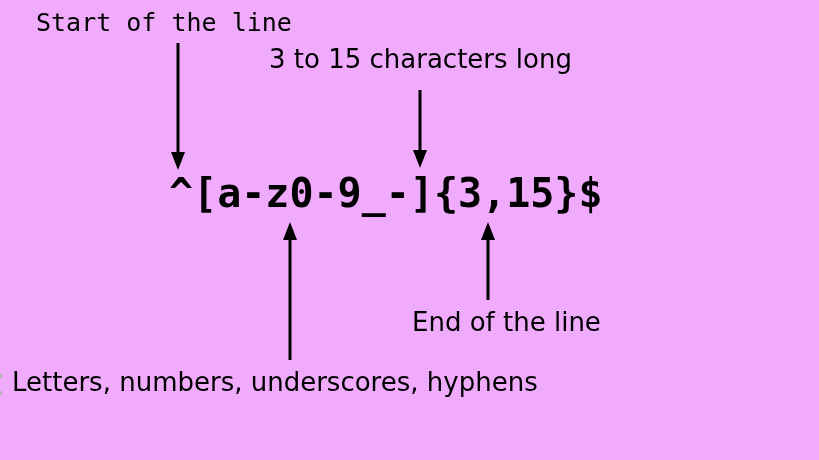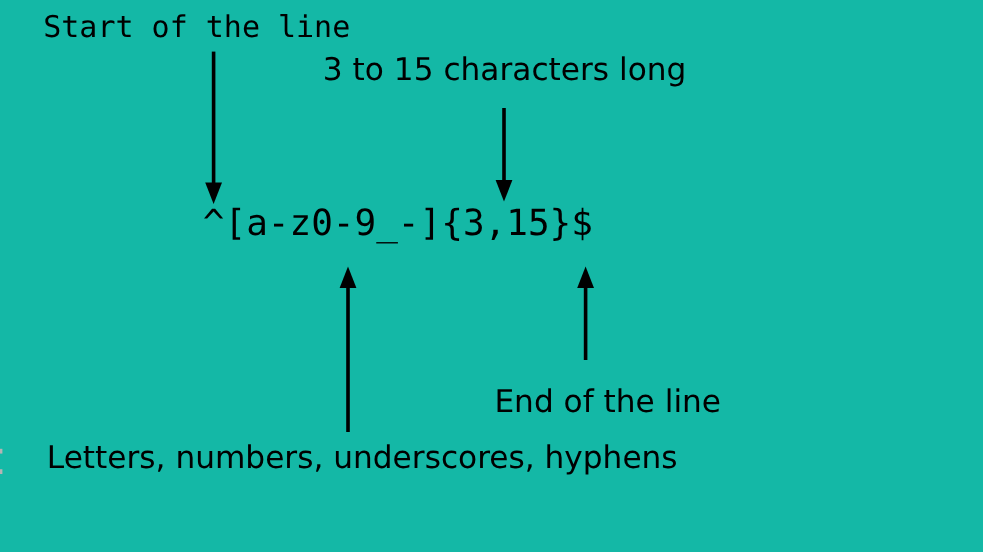--- a/index.html
+++ b/index.html
@@ -1,51 +1,51 @@
 <!DOCTYPE html>
 <html><head>
 <meta charset="utf-8">
 <style>
   html, body { margin: 0; padding: 0; }
   body { background: #ffffff; }
   #canvas {
     position: relative;
     width: 819px;
     height: 460px;
-    background: #14b8a6;
+    background: #f0abfc;
     overflow: hidden;
     font-family: "DejaVu Sans", "Liberation Sans", sans-serif;
     color: #000000;
   }
   .label {
     position: absolute;
     white-space: nowrap;
     font-size: 26px;
     line-height: 1.2;
     color: #000000;
   }
   .label.mono {
     font-family: "DejaVu Sans Mono", "Liberation Mono", monospace;
     font-size: 25px;
   }
   .regex {
     position: absolute;
     left: 169px;
     top: 169px;
     font-family: "DejaVu Sans Mono", "Liberation Mono", monospace;
-    font-weight: normal;
-    font-size: 30px;
+    font-weight: bold;
+    font-size: 40px;
     line-height: 1.2;
     white-space: nowrap;
     color: #000000;
   }
   #label-start  { left: 36px;  top: 8px;   }
   #label-length { left: 269px; top: 44px;  }
-  #label-end    { left: 412px; top: 320px; }
-  #label-charset{ left: 12px;  top: 367px; margin-left: 27px; }
+  #label-end    { left: 412px; top: 307px; }
+  #label-charset{ left: 12px;  top: 367px; }
 
   .arrow { position: absolute; }
   .arrow .shaft {
     position: absolute;
     width: 3px;
     background: #000000;
     left: 50%;
     transform: translateX(-50%);
   }
   .arrow .head {

